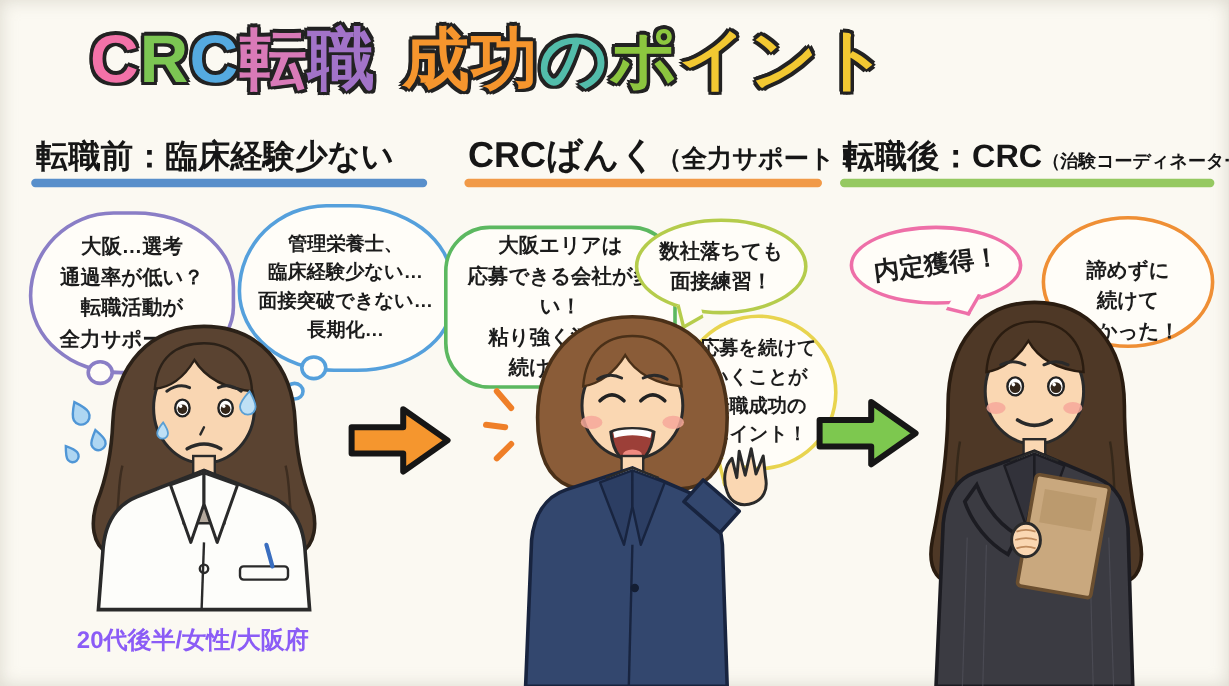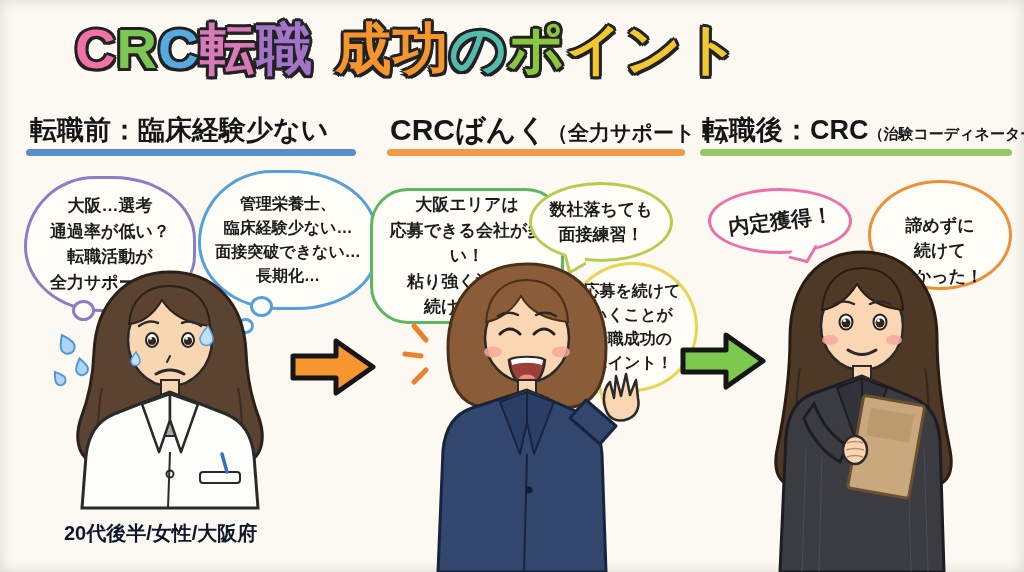--- a/index.html
+++ b/index.html
@@ -27,21 +27,21 @@
   .round{border-radius:50%;}
   .speech::after,.round::after{content:"";position:absolute;width:17px;height:17px;background:#fffdf8;
           border-right:3.5px solid var(--c);border-bottom:3.5px solid var(--c);}
   .tail-br::after{bottom:-11px;right:26%;transform:rotate(22deg) skew(-8deg,-8deg);}
   .tail-bl::after{bottom:-11px;left:24%;transform:rotate(68deg) skew(8deg,8deg);}
   .puff{position:absolute;background:#fffdf8;border:3px solid var(--c,#888);border-radius:50%;}
   
   .abs{position:absolute;}
   svg{display:block;overflow:visible;}
   
-  .caption{position:absolute;font-size:20px;font-weight:bold;color:#0f172a;white-space:nowrap;}
+  .caption{position:absolute;font-size:20px;font-weight:bold;color:#8b5cf6;white-space:nowrap;}
 </style>
 </head>
 <body>
 
 <div class="stage">
 
   <h1 class="title" style="margin:0;"><span class="tl" style="color: rgb(242, 114, 168);">C</span><span class="tl" style="color: rgb(124, 198, 83);">R</span><span class="tl" style="color: rgb(85, 170, 224);">C</span><span class="tl" style="color: rgb(217, 122, 184);">転</span><span class="tl" style="color: rgb(162, 115, 200);">職</span><span class="tl gap" style="color: rgb(0, 0, 0);"> </span><span class="tl" style="color: rgb(245, 149, 45);">成</span><span class="tl" style="color: rgb(245, 149, 45);">功</span><span class="tl" style="color: rgb(82, 188, 170);">の</span><span class="tl" style="color: rgb(140, 198, 63);">ポ</span><span class="tl" style="color: rgb(242, 200, 50);">イ</span><span class="tl" style="color: rgb(242, 200, 50);">ン</span><span class="tl" style="color: rgb(242, 200, 50);">ト</span></h1>
 
   <div class="sec-header" style="left:30px;top:116px;">
     <span class="main">転職前：臨床経験少ない</span>

